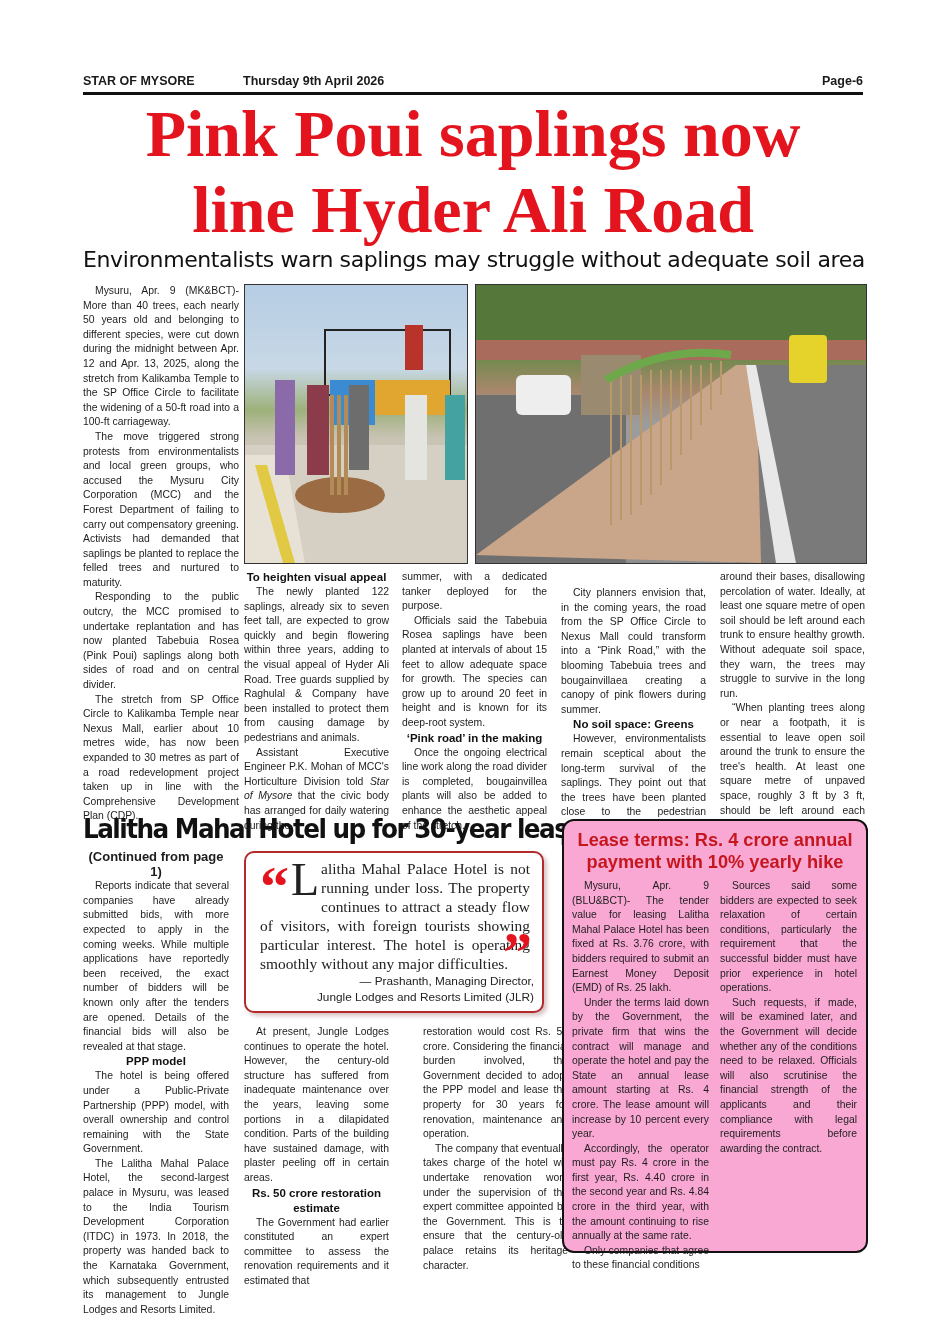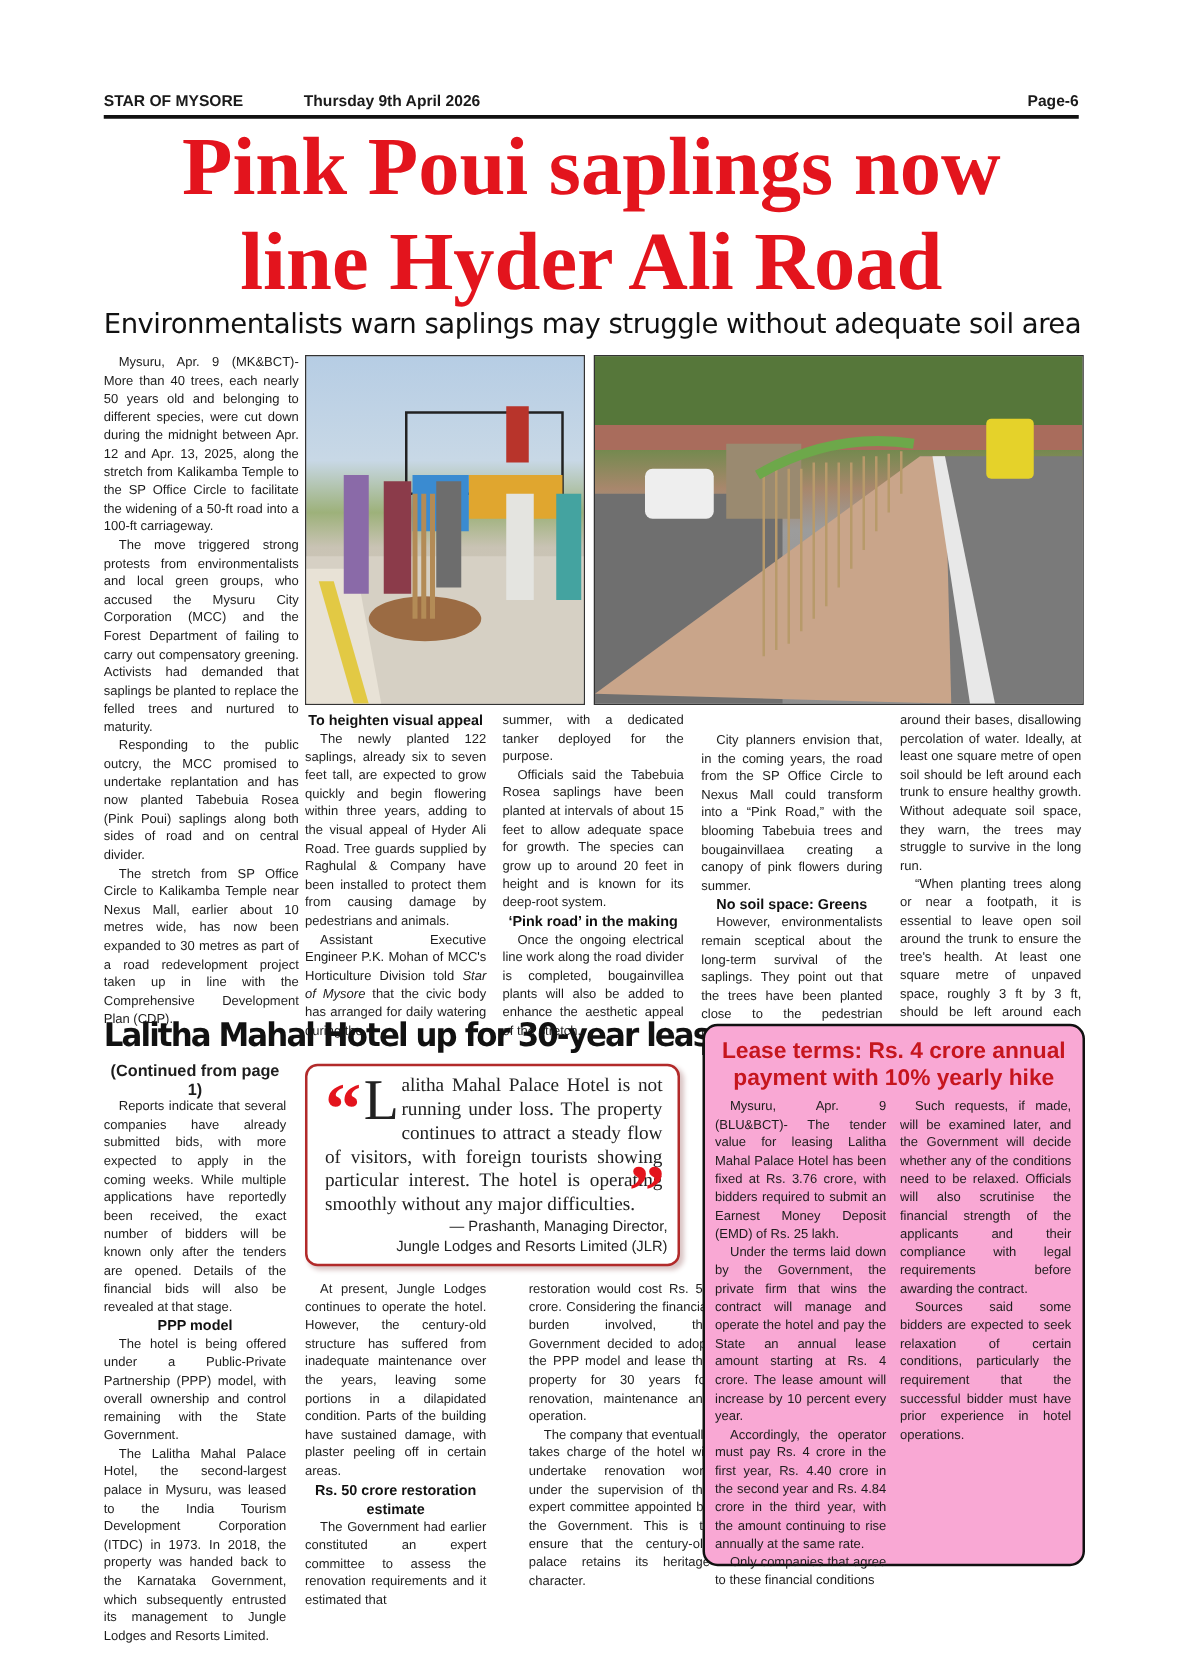--- a/index.html
+++ b/index.html
@@ -165,16 +165,16 @@
 
 <div class="lease-box">
   <div class="lease-head">Lease terms: Rs. 4 crore annual payment with 10% yearly hike</div>
   <div class="col" style="left:8px; top:58px; width:137px;">
     <p>Mysuru, Apr. 9 (BLU&amp;BCT)- The tender value for leasing Lalitha Mahal Palace Hotel has been fixed at Rs. 3.76 crore, with bidders required to submit an Earnest Money Deposit (EMD) of Rs. 25 lakh.</p>
     <p>Under the terms laid down by the Government, the private firm that wins the contract will manage and operate the hotel and pay the State an annual lease amount starting at Rs. 4 crore. The lease amount will increase by 10 percent every year.</p>
     <p>Accordingly, the operator must pay Rs. 4 crore in the first year, Rs. 4.40 crore in the second year and Rs. 4.84 crore in the third year, with the amount continuing to rise annually at the same rate.</p>
     <p>Only companies that agree to these financial conditions</p>
   </div>
   <div class="col" style="left:156px; top:58px; width:137px;">
+    <p>Sources said some bidders are expected to seek relaxation of certain conditions, particularly the requirement that the successful bidder must have prior experience in hotel operations.</p>
     <p>Such requests, if made, will be examined later, and the Government will decide whether any of the conditions need to be relaxed. Officials will also scrutinise the financial strength of the applicants and their compliance with legal requirements before awarding the contract.</p>
-    <p>Sources said some bidders are expected to seek relaxation of certain conditions, particularly the requirement that the successful bidder must have prior experience in hotel operations.</p>
   </div>
 </div>
 
 </body></html>

